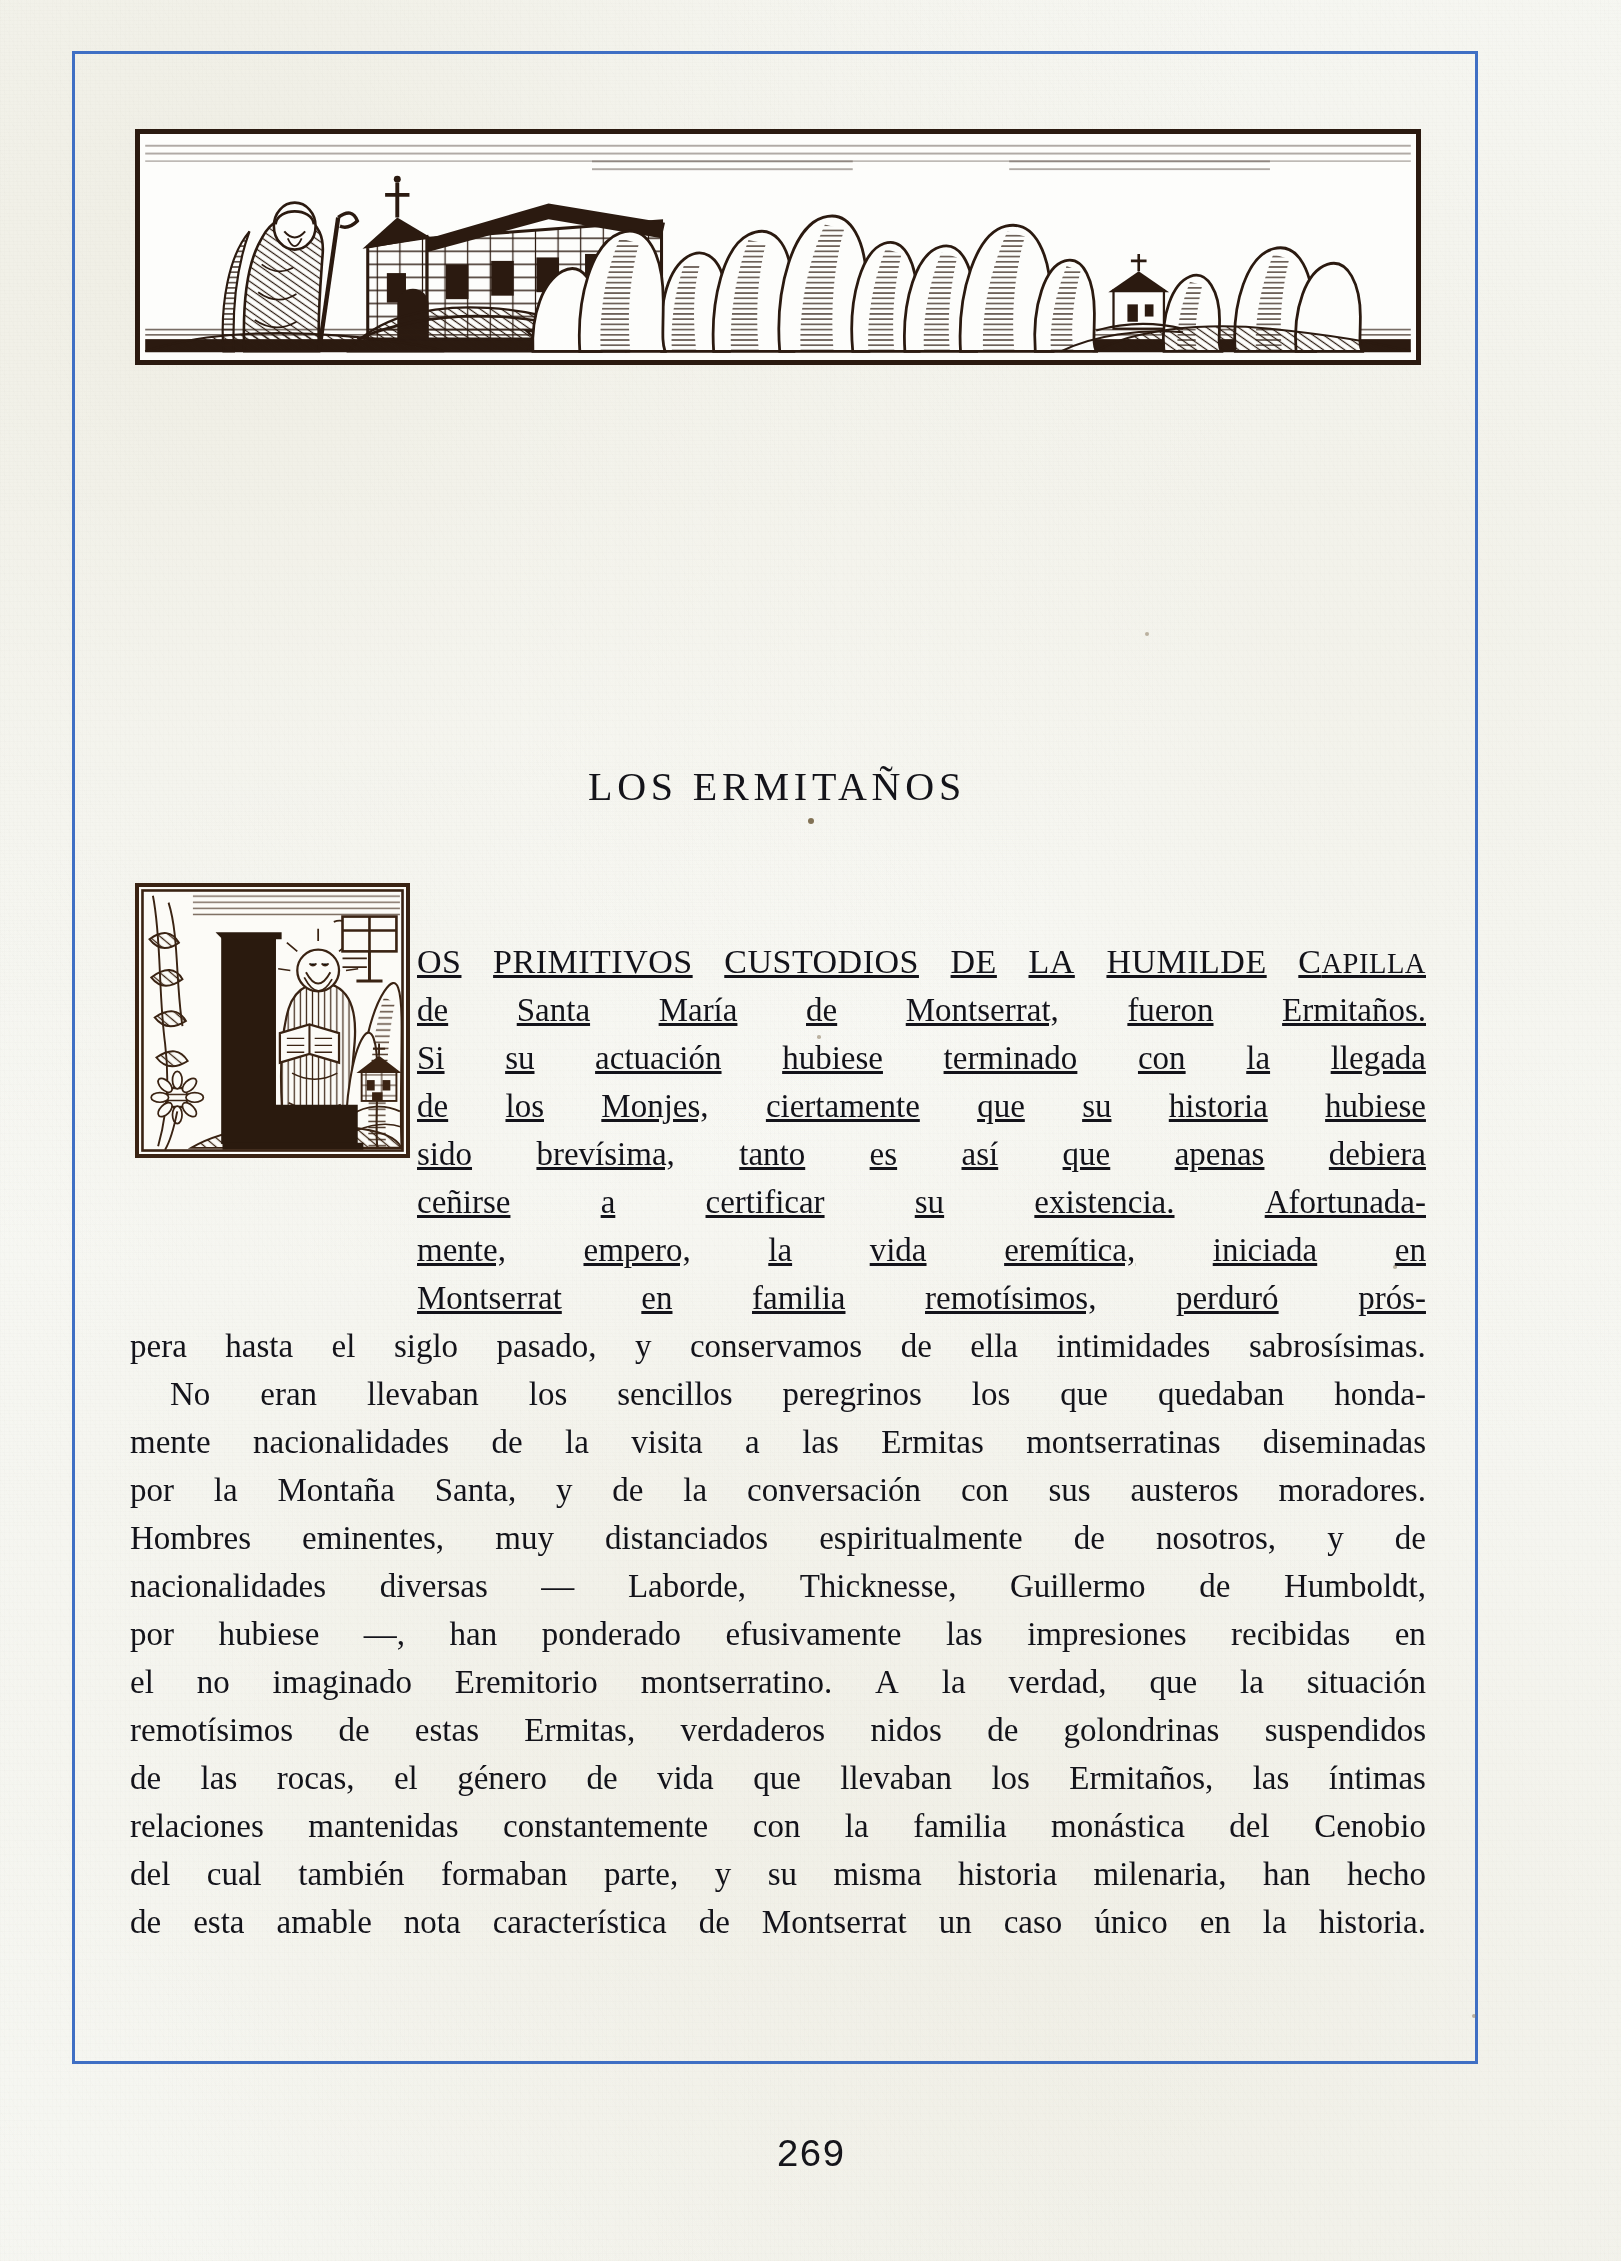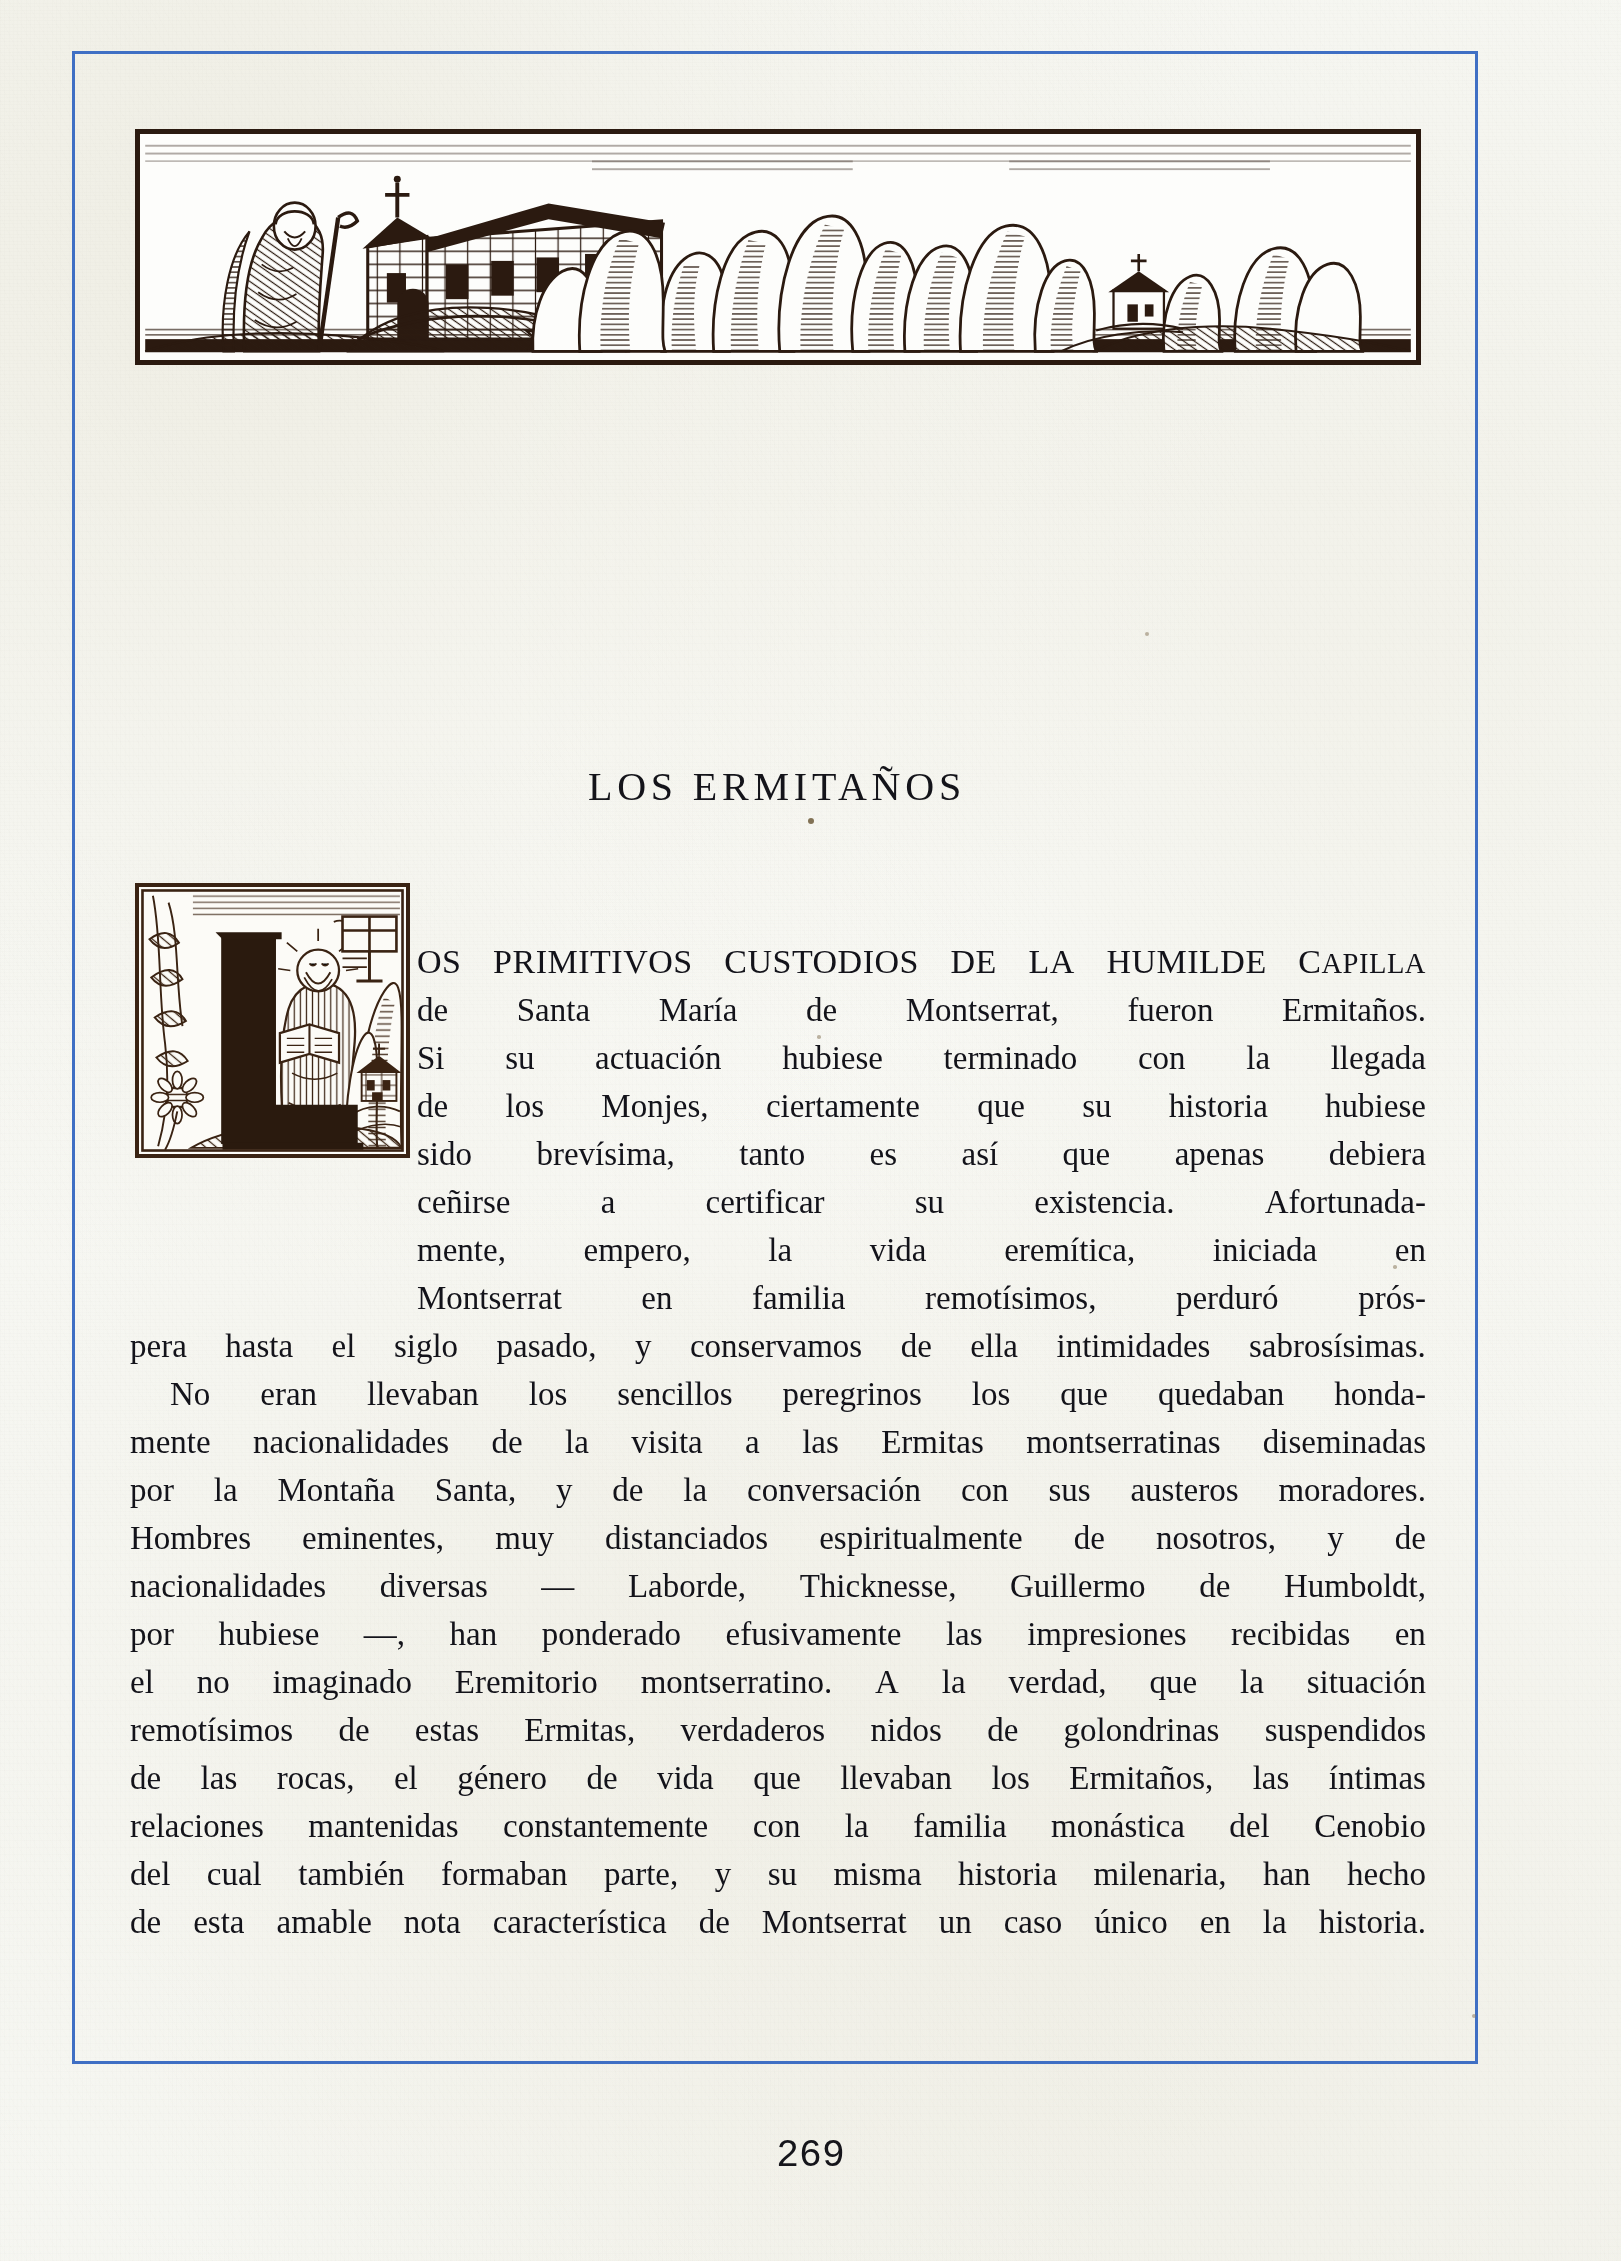--- a/index.html
+++ b/index.html
@@ -118,21 +118,21 @@
     height: 48px;
     line-height: 48px;
     font-family: "Liberation Serif", "DejaVu Serif", serif;
   }
   .tline.indent-right { padding-left: 287px; }
   .tline.justify {
     display: flex;
     justify-content: space-between;
     white-space: normal;
   }
-  .tline.justify.indent-right { padding-left: 287px; }
+  .tline.justify.indent-right { padding-left: 287px; text-decoration: underline; }
   .tline.justify > span { display: inline-block; }
   .smallcaps {
     font-variant: small-caps;
     font-size: 34px;
     letter-spacing: 0.5px;
   }
   .para-indent { padding-left: 40px; }
 
   
   .folio {

